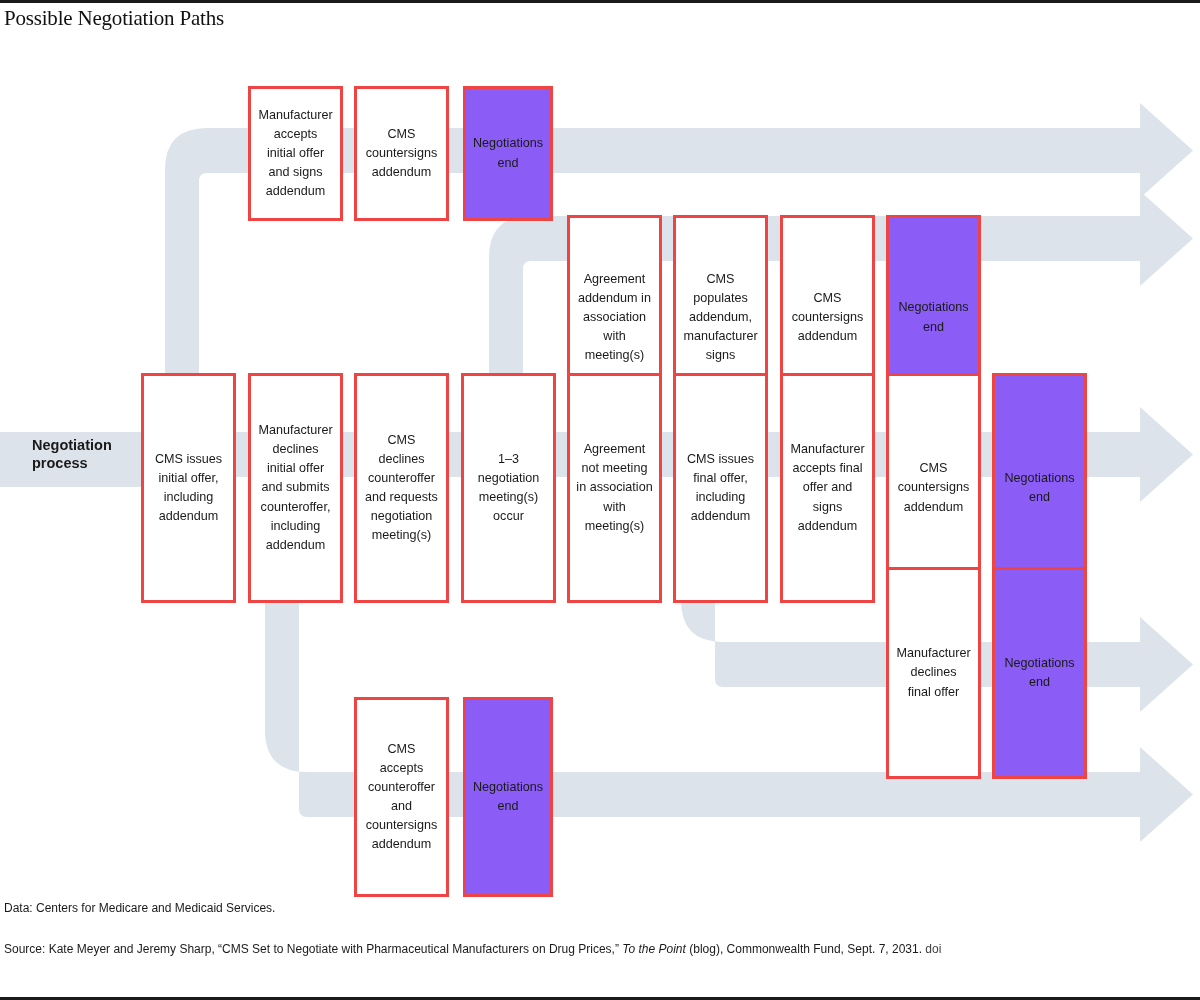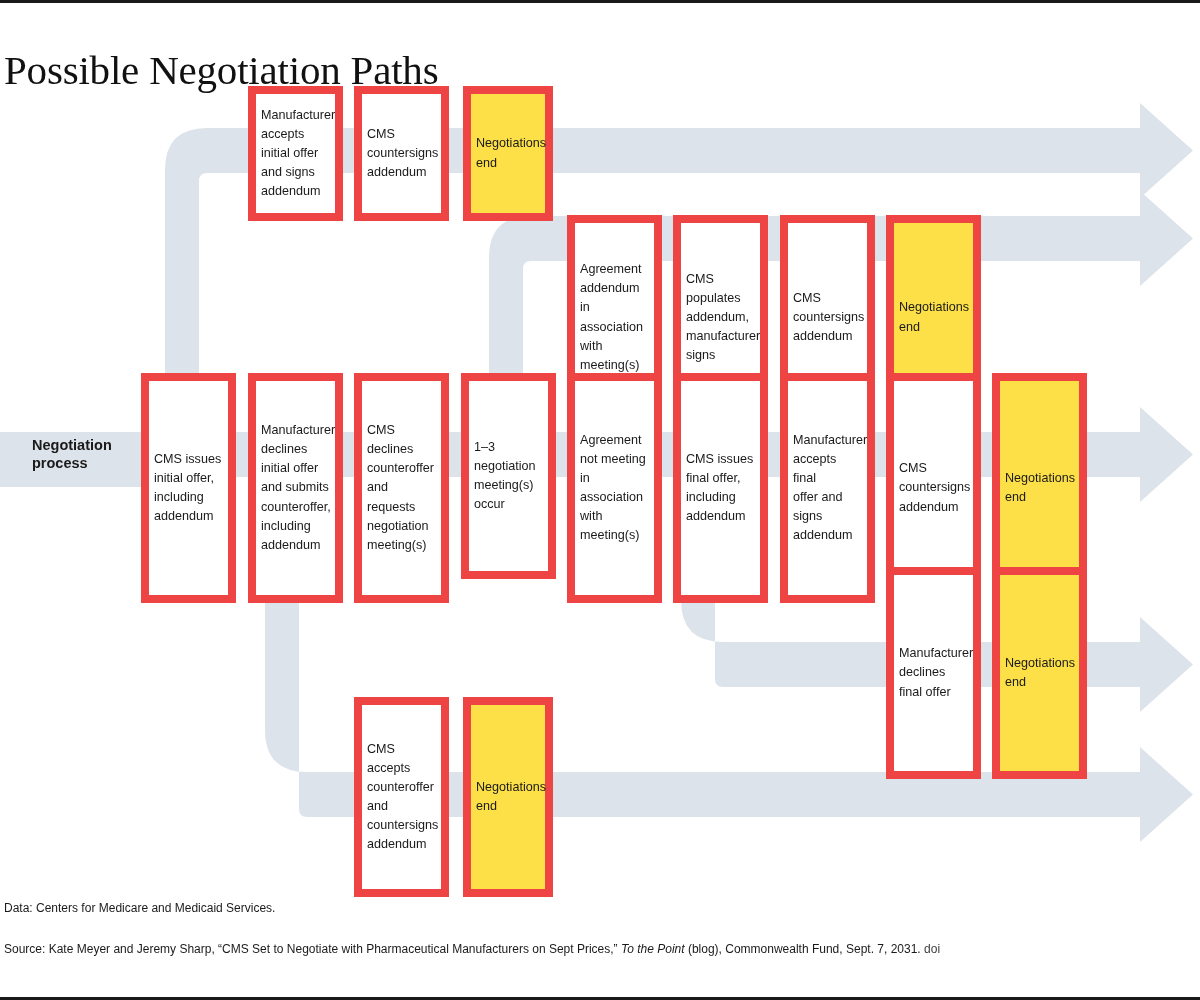--- a/index.html
+++ b/index.html
@@ -24,26 +24,25 @@
   #bottom-rule {
     position: absolute; left: 0; bottom: 0;
     width: 1200px; height: 3px;
     background: #1a1a1a;
   }
 
   
   #page-title {
     position: absolute; left: 4px; top: 6px;
     font-family: "Liberation Serif", serif;
-    font-size: 41px;
+    font-size: 21px;
     font-weight: 400;
     letter-spacing: -0.2px;
     color: #111111;
     white-space: nowrap;
-    margin-top: 40px;
   }
 
   
   #diagram {
     position: absolute; left: 0; top: 70px;
     width: 1200px; height: 790px;
   }
   #flow-svg {
     position: absolute; left: 0; top: 0;
     width: 1200px; height: 790px;
@@ -62,33 +61,33 @@
     width: 130px;
     font-size: 14.5px;
     font-weight: 700;
     line-height: 1.25;
     color: #1a1a1a;
   }
 
   
   .node {
     position: absolute;
-    border: 8px solid #ef4444;
+    border: 3px solid #ef4444;
     background: #ffffff;
     display: flex;
     align-items: center;
     justify-content: center;
-    text-align: left;
+    text-align: center;
     font-size: 12.6px;
     line-height: 1.52;
     color: #1a1a1a;
     padding: 4px 5px;
   }
   .node.end {
-    background: #fde047;
+    background: #8b5cf6;
   }
   .node b { font-weight: 400; }
   .node .txt { display: block; width: 100%; }
 
   
   #footer { position: absolute; left: 4px; top: 900px; width: 1190px; }
   .foot-line {
     font-size: 12px;
     color: #1a1a1a;
     line-height: 1.4;
@@ -154,21 +153,21 @@
 
   <div class="node" style="left:141px; top:303px; width:95px; height:230px;">
     <span class="txt">CMS issues<br>initial offer,<br>including<br>addendum</span>
   </div>
   <div class="node" style="left:248px; top:303px; width:95px; height:230px;">
     <span class="txt">Manufacturer<br><b>declines</b><br>initial offer<br>and submits<br>counteroffer,<br>including<br>addendum</span>
   </div>
   <div class="node" style="left:354px; top:303px; width:95px; height:230px;">
     <span class="txt">CMS<br><b>declines</b><br>counteroffer<br>and requests<br>negotiation<br>meeting(s)</span>
   </div>
-  <div class="node" style="left:461px; top:303px; width:95px; height:206px;">
+  <div class="node" style="left:461px; top:303px; width:95px; height:230px;">
     <span class="txt">1–3<br>negotiation<br>meeting(s)<br>occur</span>
   </div>
   <div class="node" style="left:567px; top:303px; width:95px; height:230px;">
     <span class="txt">Agreement<br><b>not meeting</b><br>in association<br>with<br>meeting(s)</span>
   </div>
   <div class="node" style="left:673px; top:303px; width:95px; height:230px;">
     <span class="txt">CMS issues<br>final offer,<br>including<br>addendum</span>
   </div>
   <div class="node" style="left:780px; top:303px; width:95px; height:230px;">
     <span class="txt">Manufacturer<br><b>accepts</b> final<br>offer and<br>signs<br>addendum</span>
@@ -192,17 +191,17 @@
   </div>
   <div class="node end" style="left:463px; top:627px; width:90px; height:200px;">
     <span class="txt">Negotiations<br>end</span>
   </div>
 
 </div>
 
 <div id="footer">
   <div class="foot-line">Data: Centers for Medicare and Medicaid Services.</div>
   <div class="foot-line" id="foot-source">
-    <span>Source: Kate Meyer and Jeremy Sharp, “CMS Set to Negotiate with Pharmaceutical Manufacturers on Sept Prices,” </span><i>To the Point</i><span> (blog), Commonwealth Fund, Sept. 7, 2031. </span><a class="doi-link" href="#">doi</a>
+    <span>Source: Kate Meyer and Jeremy Sharp, “CMS Set to Negotiate with Pharmaceutical Manufacturers on Drug Prices,” </span><i>To the Point</i><span> (blog), Commonwealth Fund, Sept. 7, 2031. </span><a class="doi-link" href="#">doi</a>
   </div>
 </div>
 
 <div id="bottom-rule"></div>
 
 </body></html>

